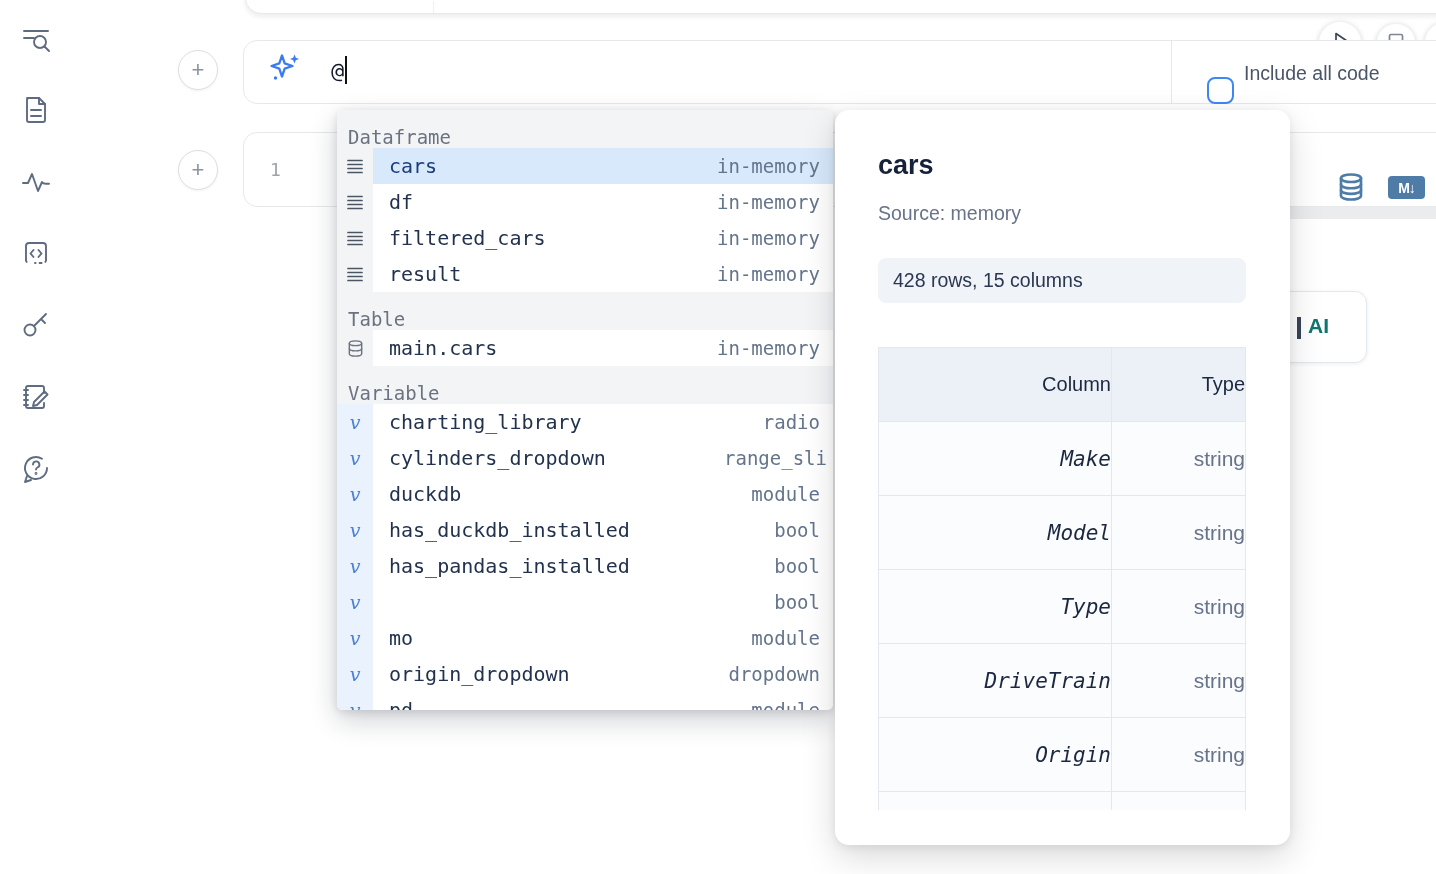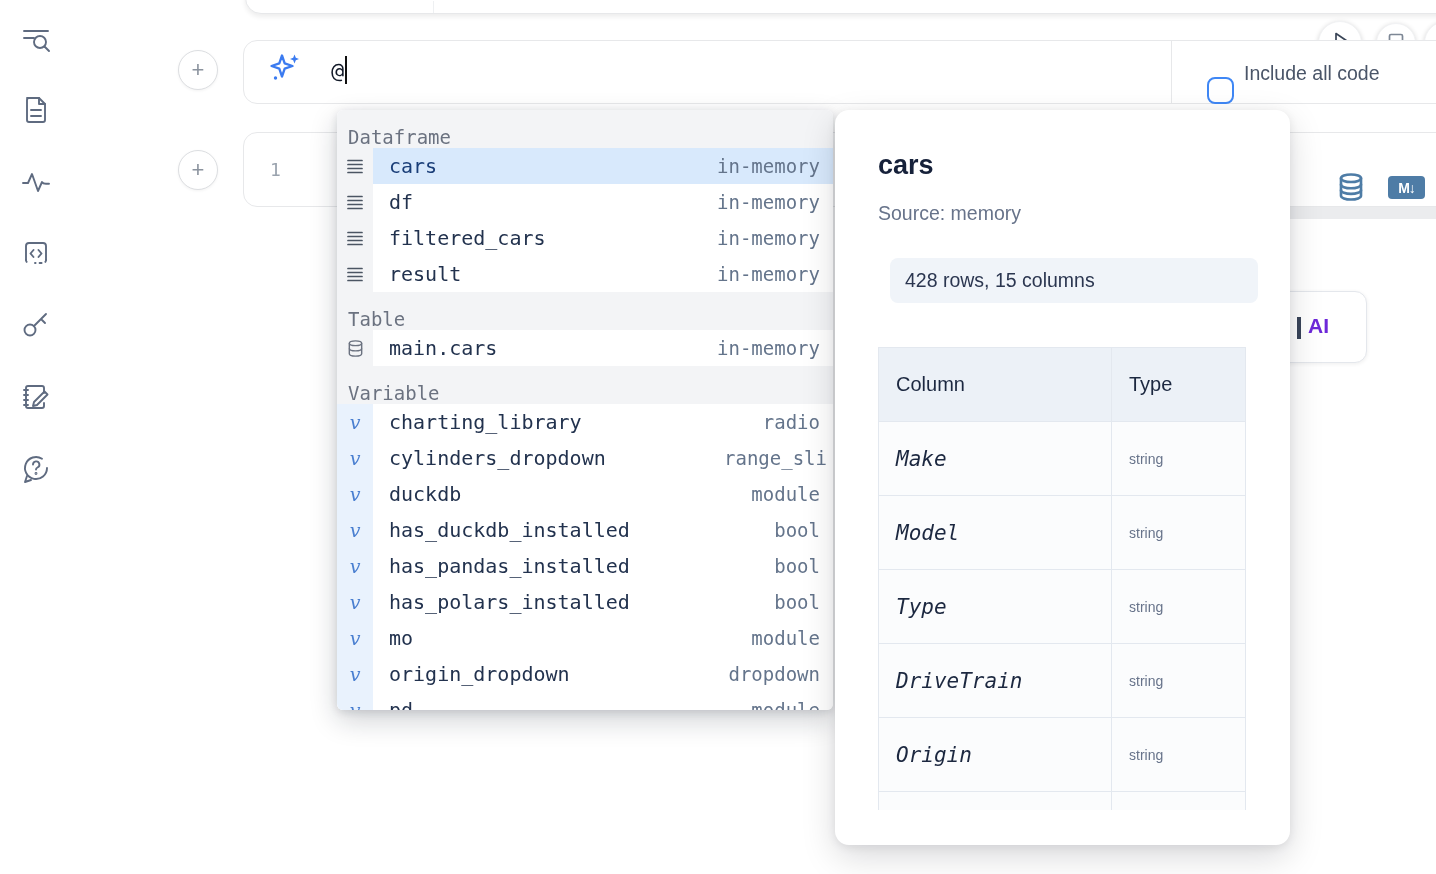--- a/index.html
+++ b/index.html
@@ -53,21 +53,21 @@
   
   .add-btn { width:40px; height:40px; border-radius:50%; background:#fff; border:1.5px solid #dcdee1;
              box-shadow:0 1px 3px rgba(0,0,0,.05); color:#8b939e; font-size:22px; font-weight:300;
              display:flex; align-items:center; justify-content:center; cursor:pointer; }
 
   
   .ai-btn { left:1240px; top:291px; width:127px; height:72px; background:#fff;
             border:1px solid #e4e7ec; border-radius:12px; box-shadow:0 1px 4px rgba(0,0,0,.07);
             cursor:pointer; z-index:3; }
   .ai-btn .clip-bar { position:absolute; left:56px; top:25px; width:4px; height:22px; background:#39445a; }
-  .ai-btn .lbl { position:absolute; left:67px; top:22px; font-size:21px; font-weight:bold; color:#6d28d9; }
+  .ai-btn .lbl { position:absolute; left:67px; top:22px; font-size:21px; font-weight:bold; color:#0f766e; }
 
   
   .popup { left:337px; top:110px; width:496px; height:600px; background:#fff; border-radius:6px;
            box-shadow:0 10px 28px rgba(15,23,42,.2), 0 2px 8px rgba(15,23,42,.12);
            overflow:hidden; font-family:"DejaVu Sans Mono", monospace; z-index:5; }
   .sec-header { height:38px; background:#f3f4f6; color:#6b7280; font-size:19px;
                 display:flex; align-items:flex-end; padding-left:11px; }
   .ac-item { height:36px; display:flex; align-items:stretch; cursor:pointer; background:#fff; }
   .ac-gutter { width:36px; flex:0 0 36px; display:flex; align-items:center; justify-content:center; }
   .gut-gray { background:#f3f4f6; }
@@ -81,28 +81,28 @@
   .df-icon svg { stroke:#4b5563; stroke-width:1.7; stroke-linecap:round; }
   .tbl-icon svg { stroke:#6b7280; fill:none; stroke-width:1.5; }
   .var-glyph { font-family:"DejaVu Serif", serif; font-style:italic; font-size:19px; color:#4a7fd0; }
 
   
   .preview { left:835px; top:110px; width:455px; height:735px; background:#fff; border-radius:14px;
              box-shadow:0 12px 34px rgba(2,6,23,.15), 0 2px 10px rgba(2,6,23,.08); z-index:6; }
   .pv-title { left:43px; top:40px; font-size:27px; font-weight:bold; color:#16213a; }
   .pv-source { left:43px; top:92px; font-size:19.5px; color:#67738a; }
   .pv-badge { left:43px; top:148px; width:368px; height:45px; background:#f0f4f9; border-radius:8px;
-              display:flex; align-items:center; padding-left:15px; font-size:19.5px; color:#2b3650;margin-left:12px; }
+              display:flex; align-items:center; padding-left:15px; font-size:19.5px; color:#2b3650; }
   .pv-tablewrap { left:43px; top:237px; width:368px; height:463px; overflow:hidden; }
   table.schema { border-collapse:collapse; width:368px; background:#fbfcfd; }
-  table.schema td, table.schema th { border:1px solid #e3e8ef; height:74px; text-align:left;
+  table.schema td, table.schema th { border:1px solid #e3e8ef; height:74px; text-align:right;
                                      padding-left:17px; font-weight:normal; }
   table.schema th { background:#ecf1f7; font-size:20px; color:#1c2840; }
   td.col-name { font-family:"DejaVu Sans Mono", monospace; font-size:21px; color:#1c2840; width:233px;font-style:italic; }
-  td.col-type { font-size:14px; color:#67738a; }
+  td.col-type { font-size:21px; color:#67738a; }
 </style>
 </head>
 <body>
 
 <div class="abs sidebar">
   <div class="side-icon" style="top:24px">
     <svg viewBox="0 0 32 32" width="32" height="32">
         <path d="M4 7h24M4 14h10"></path>
         <circle cx="20" cy="18" r="6"></circle>
         <path d="M24.5 22.5L29 27"></path>
@@ -324,21 +324,20 @@
     <div class="ac-main">
         <span class="ac-name">has_pandas_installed</span>
       <span class="ac-type">bool</span>
       </div>
   </div>
   <div class="ac-item">
     <div class="ac-gutter gut-blue">
         <span class="var-glyph">v</span>
       </div>
     <div class="ac-main">
-        <span class="ac-name">has_polars_installed</span>
       <span class="ac-type">bool</span>
       </div>
   </div>
   <div class="ac-item">
     <div class="ac-gutter gut-blue">
         <span class="var-glyph">v</span>
       </div>
     <div class="ac-main">
         <span class="ac-name">mo</span>
       <span class="ac-type">module</span>

